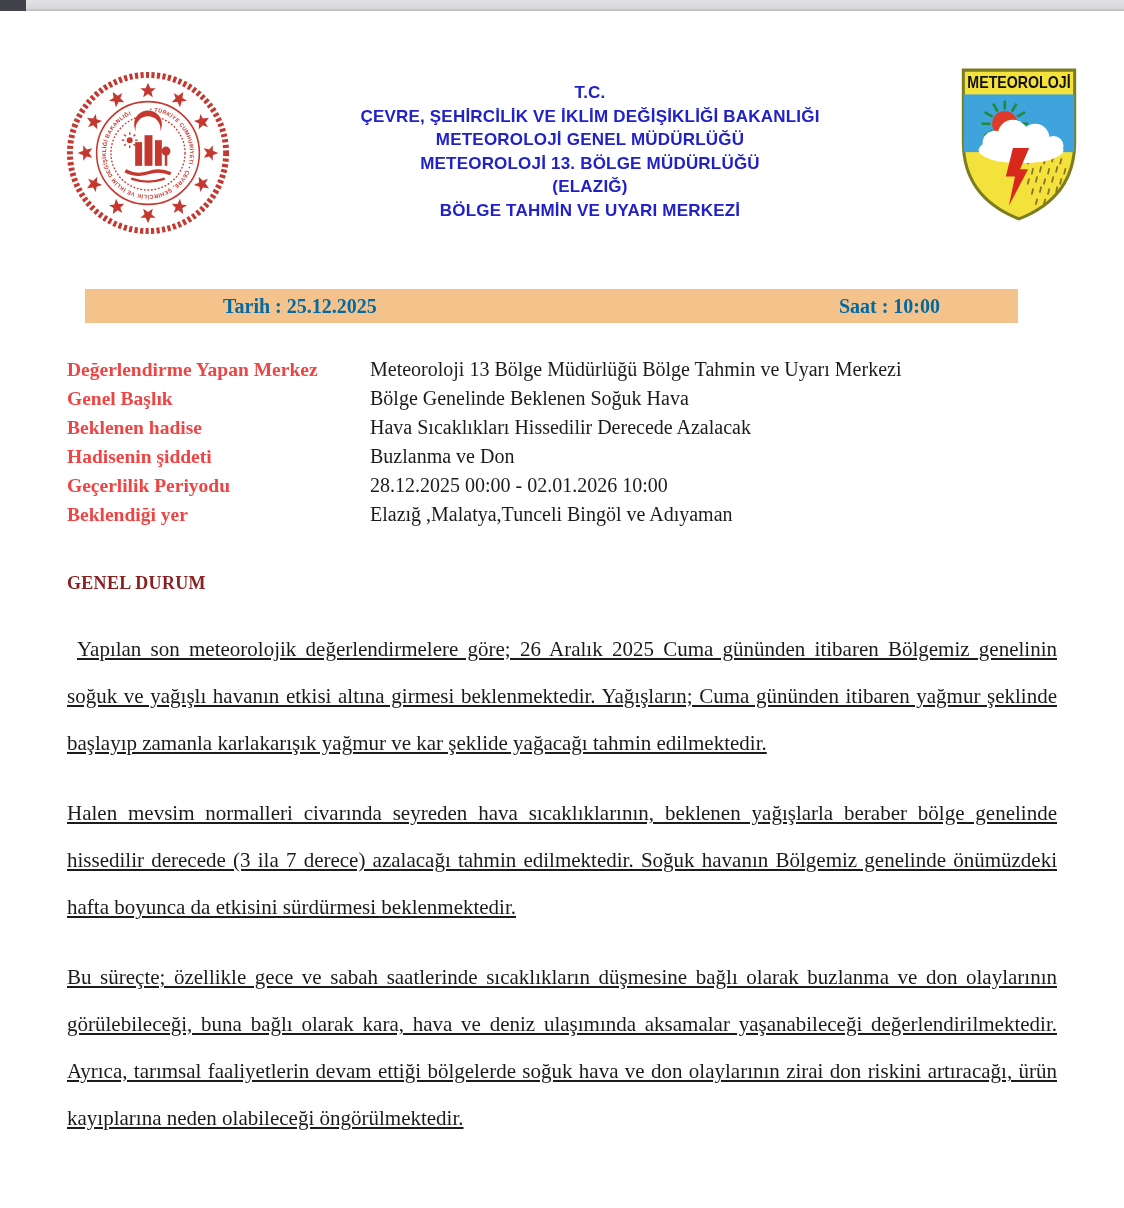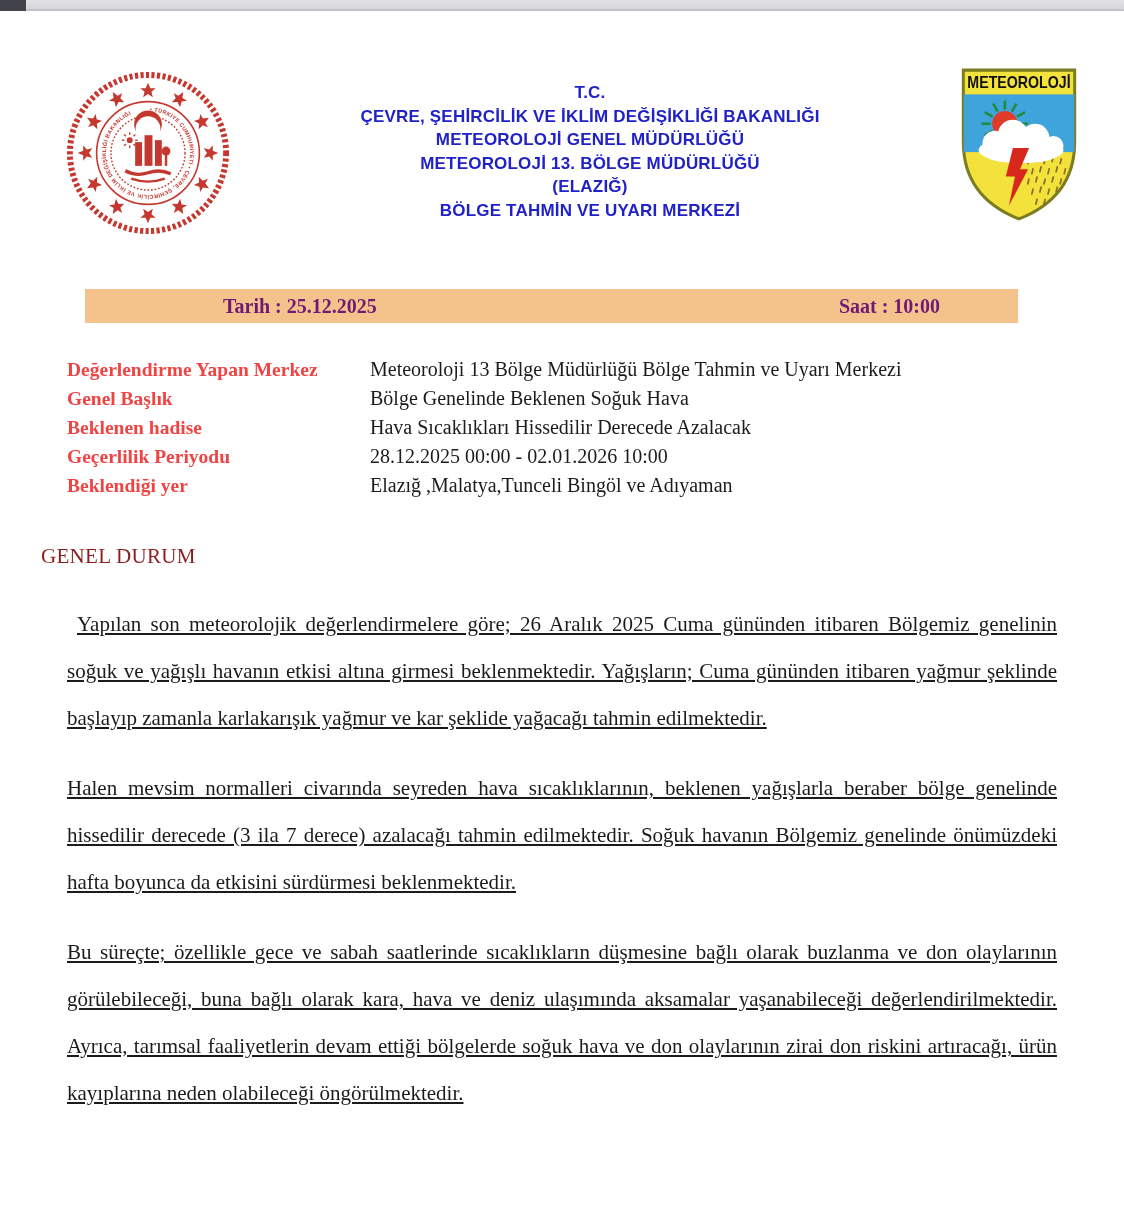--- a/index.html
+++ b/index.html
@@ -30,35 +30,35 @@
     font-family: "Liberation Sans", sans-serif;
     font-weight: bold; color: #2121c8;
     font-size: 17px; line-height: 23.5px;
     letter-spacing: 0.2px;
   }
 
   .date-bar {
     margin: 50px 0 0 85px; width: 933px; height: 34px;
     background: #f4c38c;
     display: flex; align-items: center; justify-content: space-between;
-    font-weight: bold; font-size: 20px; color: #701a75;
+    font-weight: bold; font-size: 20px; color: #0369a1;
     padding-left: 138px; padding-right: 78px;
   }
 
   .fields { margin: 32px 0 0 67px; width: 990px; }
   .field-row {
     display: grid; grid-template-columns: 303px 1fr;
     line-height: 29px;
   }
   .field-label { font-weight: bold; color: #ef4444; font-size: 19.5px; }
   .field-value { color: #1b1b1b; font-size: 20px; }
 
   .section-heading {
-    margin: 44px 0 0 41px;
-    font-size: 21px; font-weight: normal; color: #8a1f1f;
+    margin: 44px 0 0 67px;
+    font-size: 18px; font-weight: bold; color: #8a1f1f;
     letter-spacing: 0.3px;
   }
 
   .body-para {
     width: 990px; margin: 23px 0 0 67px;
     font-size: 21px; line-height: 47px;
     text-align: justify; color: #1b1b1b; text-decoration: underline;
   }
   .body-para.first { margin-top: 32px; text-indent: 10px; }
 </style>
@@ -207,20 +207,24 @@
     </div>
     <div class="field-row">
       <span class="field-label">Genel Başlık</span>
       <span class="field-value">Bölge Genelinde Beklenen Soğuk Hava</span>
     </div>
     <div class="field-row">
       <span class="field-label">Beklenen hadise</span>
       <span class="field-value">Hava Sıcaklıkları Hissedilir Derecede Azalacak</span>
     </div>
     <div class="field-row">
+      <span class="field-label">Hadisenin şiddeti</span>
+      <span class="field-value">Buzlanma ve Don</span>
+    </div>
+    <div class="field-row">
       <span class="field-label">Geçerlilik Periyodu</span>
       <span class="field-value">28.12.2025 00:00 - 02.01.2026 10:00</span>
     </div>
     <div class="field-row">
       <span class="field-label">Beklendiği yer</span>
       <span class="field-value">Elazığ ,Malatya,Tunceli Bingöl ve Adıyaman</span>
     </div>
   </section>
 
   <h2 class="section-heading">GENEL DURUM</h2>

